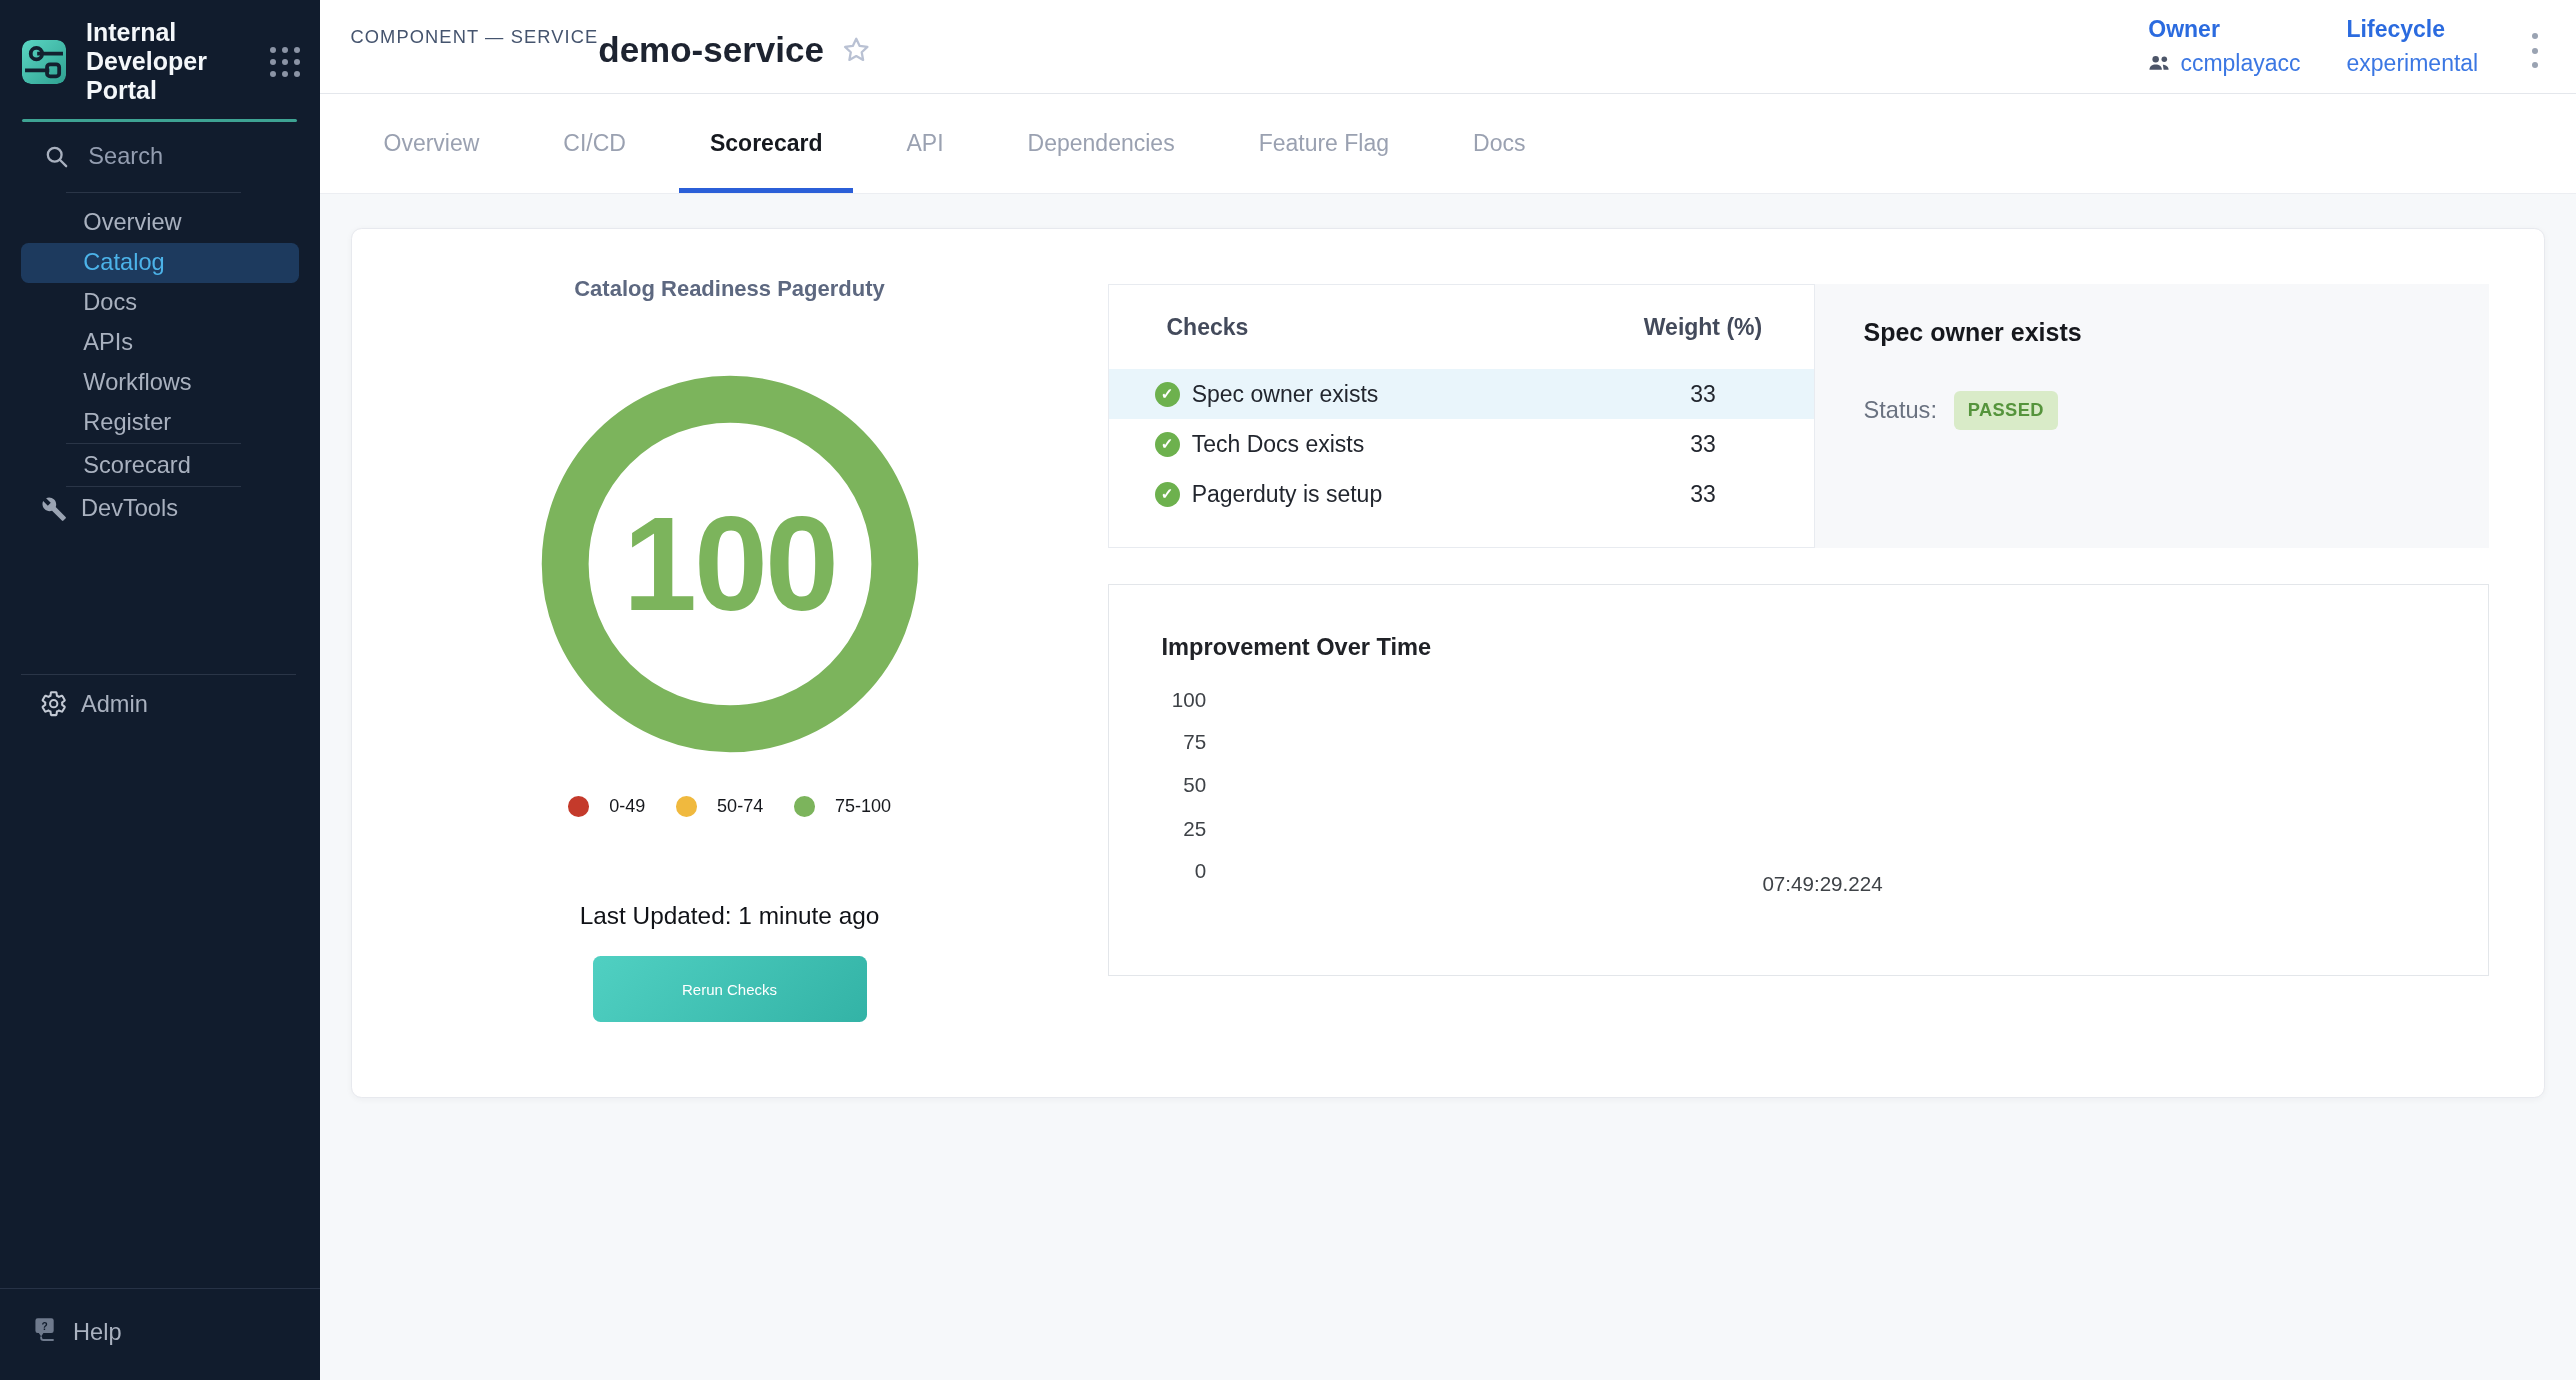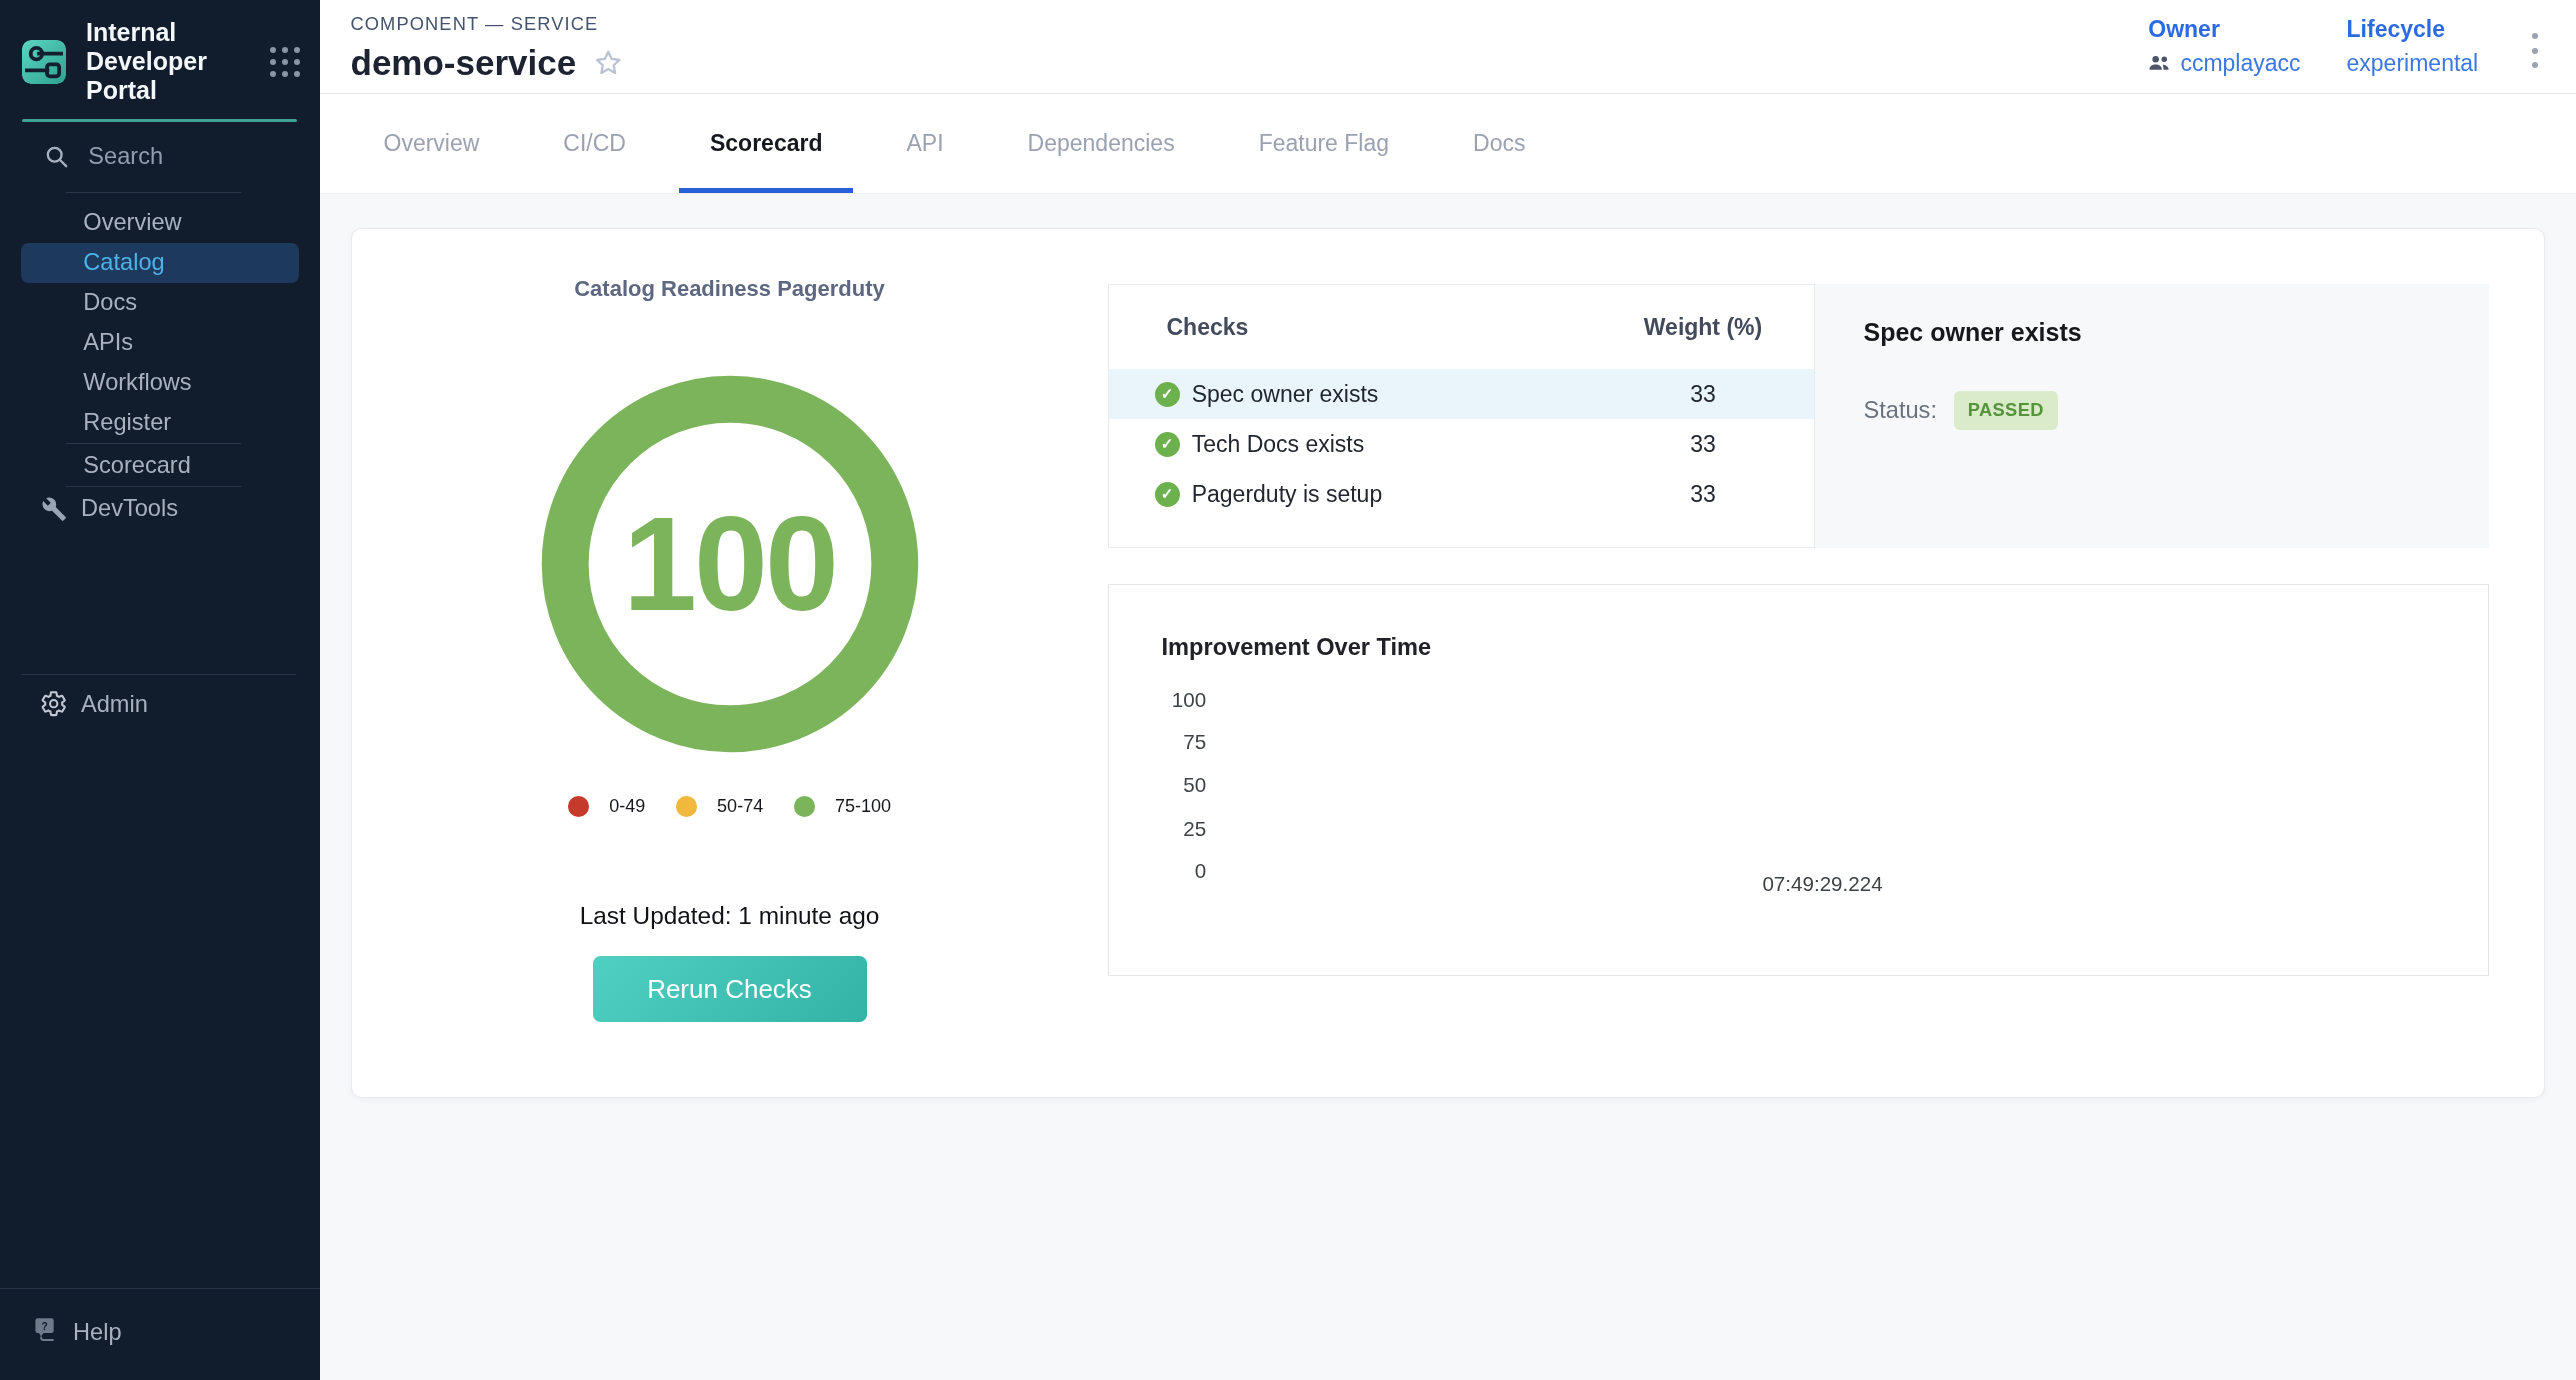--- a/index.html
+++ b/index.html
@@ -26,21 +26,21 @@
   .nav-item.iconed { padding-left:17px; gap:12.2px; }
   .nav-item .sb-ic { width:30.5px; display:flex; justify-content:center; }
   .nav-gap { height:7.6px; }
 
   .help-block { margin-top:auto; border-top:1.5px solid #273246; padding:27.4px 21.3px 30.5px 32px; }
   .help-row { display:flex; align-items:center; gap:13.7px; font-size:23.6px; color:#aab2c0; cursor:pointer; }
 
   
   .main { flex:1; display:flex; flex-direction:column; min-width:0; }
   .topbar { height:94px; background:#ffffff; border-bottom:1.5px solid #e4e7ec; display:flex; align-items:center; padding:0 30.5px 0 30.5px; }
-  .title-wrap { display:flex; flex-direction:column; justify-content:space-between; }
+  .title-wrap { display:flex; justify-content:space-between; }
   .breadcrumb { font-size:18.3px; letter-spacing:1.1px; color:#45546e; font-weight:500; margin-top:3px; }
   .title-row { display:flex; align-items:center; gap:17px; margin-top:7.6px; }
   .page-title { font-size:35px; font-weight:bold; color:#1d2330; }
   .star { width:30.5px; height:30.5px; cursor:pointer; }
 
   .topbar-right { margin-left:auto; display:flex; align-items:flex-start; gap:46px; }
   .meta-block { display:flex; flex-direction:column; gap:6.1px; }
   .meta-label { color:#2b6bdf; font-weight:bold; font-size:23px; }
   .meta-value { color:#3b77e3; font-size:23px; display:flex; align-items:center; gap:9.1px; }
   .kebab { display:flex; flex-direction:column; gap:8.4px; padding:6.1px 7.6px; margin-top:10.7px; cursor:pointer; }
@@ -57,21 +57,21 @@
   
   .left-col { width:756px; display:flex; flex-direction:column; align-items:center; padding-top:47px; }
   .sc-title { font-size:22px; font-weight:bold; color:#5d6880; }
   .gauge-wrap { position:relative; width:378px; height:378px; margin-top:73px; }
   .gauge-wrap svg { width:100%; height:100%; }
   .gauge-score { position:absolute; inset:0; display:flex; align-items:center; justify-content:center; font-size:133px; font-weight:bold; color:#7cb45c; letter-spacing:-3px; }
   .legend-row { display:flex; align-items:center; gap:30.5px; margin-top:43px; }
   .legend-item { display:flex; align-items:center; gap:20px; font-size:18px; color:#16181d; }
   .legend-dot { width:21.3px; height:20.6px; border-radius:50%; }
   .last-updated { margin-top:85px; font-size:24.4px; color:#101217; }
-  .rerun-btn { margin-top:26px; width:274px; height:66px; border:none; border-radius:7.6px; color:#ffffff; font-size:26px; font-family:"Liberation Sans",sans-serif; background:linear-gradient(135deg,#50d0c2 0%,#33b3a6 100%); cursor:pointer; }
+  .rerun-btn { margin-top:26px; width:274px; height:66px; border:none; border-radius:7.6px; color:#ffffff; font-size:15px; font-family:"Liberation Sans",sans-serif; background:linear-gradient(135deg,#50d0c2 0%,#33b3a6 100%); cursor:pointer; }
 
   
   .right-col { flex:1; padding:55px 55px 0 0; display:flex; flex-direction:column; }
   .top-row { display:flex; height:264px; }
   .checks-box { width:707px; background:#ffffff; border:1.5px solid #e8ebf0; display:flex; flex-direction:column; }
   .checks-head { display:flex; align-items:center; height:84px; padding:0 0 0 58px; font-size:23px; font-weight:bold; color:#434a5b; }
   .checks-head .wcol { margin-left:auto; width:221px; text-align:center; }
   .check-row { display:flex; align-items:center; height:50px; padding-left:46px; font-size:23px; color:#22262e; cursor:pointer; }
   .check-row.highlight { background:#e9f5fb; }
   .check-ic { width:25px; height:25px; border-radius:50%; background:#6db14e; color:#ffffff; display:flex; align-items:center; justify-content:center; font-size:15.2px; font-weight:bold; margin-right:12.2px; flex:0 0 auto; }

